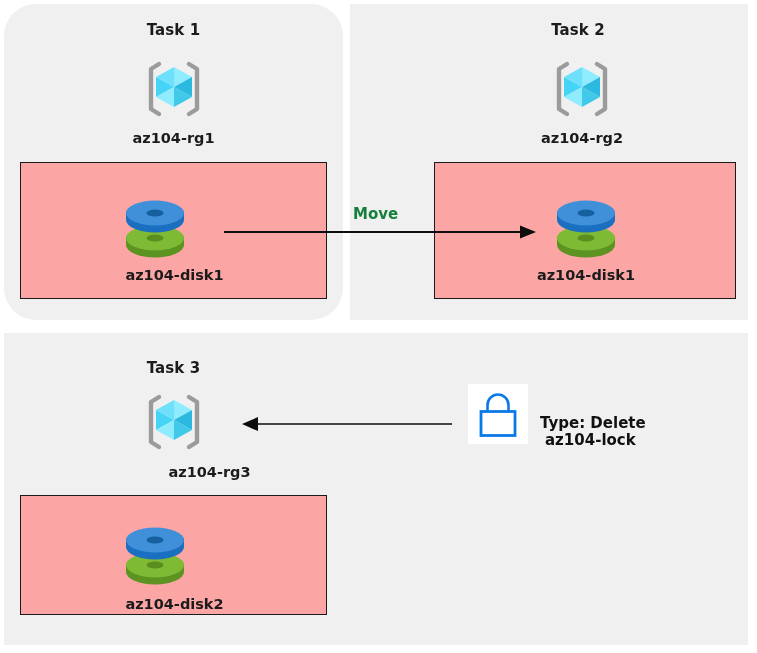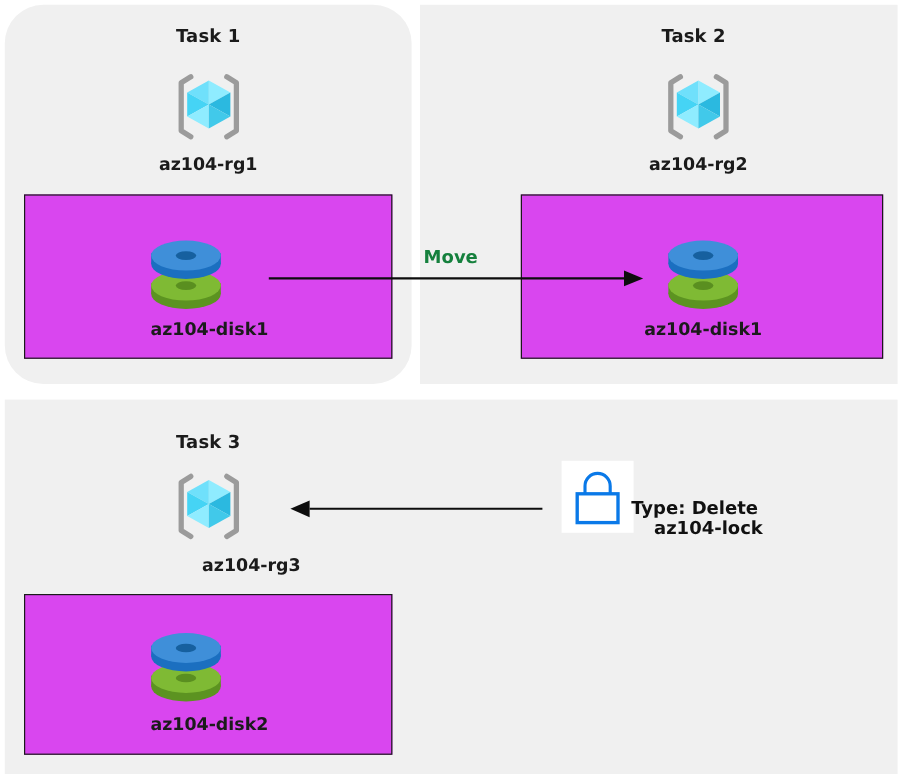--- a/index.html
+++ b/index.html
@@ -51,21 +51,21 @@
   }
   .disk-icon {
     position: absolute;
     width: 76px;
     height: 62px;
   }
 
   .rg-box {
     position: absolute;
     border: 1.6px solid #1a1a1a;
-    background: #d946ef;
+    background: #fca5a5;
     box-sizing: border-box;
   }
 
   .arrow-svg {
     position: absolute;
     overflow: visible;
   }
 
   .move-label {
     position: absolute;
@@ -193,21 +193,21 @@
         <polygon points="32,10 14,20 32,30" fill="#6fe0fb"></polygon>
         <polygon points="14,20 32,30 14,40" fill="#45d4f5"></polygon>
         <polygon points="50,20 32,30 50,40" fill="#2bb9e0"></polygon>
         <polygon points="14,40 32,30 32,50" fill="#8fecff"></polygon>
         <polygon points="50,40 32,30 32,50" fill="#41c9ea"></polygon>
       </svg>
     </div>
 
     <div class="rg-label" style="left:16px; top:131px; width:339px;padding-left:20px;">az104-rg3</div>
 
-    <div class="rg-box" style="left:16px; top:162px; width:307px; height:134px;">
+    <div class="rg-box" style="left:16px; top:162px; width:307px; height:120px;">
 
       <div class="disk-icon" style="left:96px; top:28px;">
         <svg viewBox="0 0 76 62" width="76" height="62" aria-hidden="true">
           <ellipse cx="38" cy="48" rx="29" ry="12.5" fill="#5c9321"></ellipse>
           <rect x="9" y="39" width="58" height="9" fill="#5c9321"></rect>
           <ellipse cx="38" cy="41" rx="29" ry="12.5" fill="#7fba34"></ellipse>
           <ellipse cx="38" cy="41" rx="8.5" ry="3.6" fill="#5a8f20"></ellipse>
           <ellipse cx="38" cy="23" rx="29" ry="12.5" fill="#1b6fc0"></ellipse>
           <rect x="9" y="14" width="58" height="9" fill="#1b6fc0"></rect>
           <ellipse cx="38" cy="16" rx="29" ry="12.5" fill="#3f8fd9"></ellipse>
@@ -226,16 +226,16 @@
     <div class="lock-tile" style="left:464px; top:51px; width:60px; height:60px;">
       <svg viewBox="0 0 60 60" width="60" height="60" aria-hidden="true">
 
         <path d="M19.5 28 L19.5 21 A10.5 10.5 0 0 1 40.5 21 L40.5 28" fill="none" stroke="#0a79e8" stroke-width="2.6"></path>
 
         <rect x="13" y="27.5" width="34" height="24" fill="none" stroke="#0a79e8" stroke-width="2.8"></rect>
       </svg>
     </div>
 
     <div class="lock-text" style="left:541px; top:59px;margin-top:38px;">az104-lock</div>
-    <div class="lock-text" style="left:522px; top:80px;">Type: Delete</div>
+    <div class="lock-text" style="left:536px; top:80px;">Type: Delete</div>
   </div>
 
 </div>
 
 </body></html>

